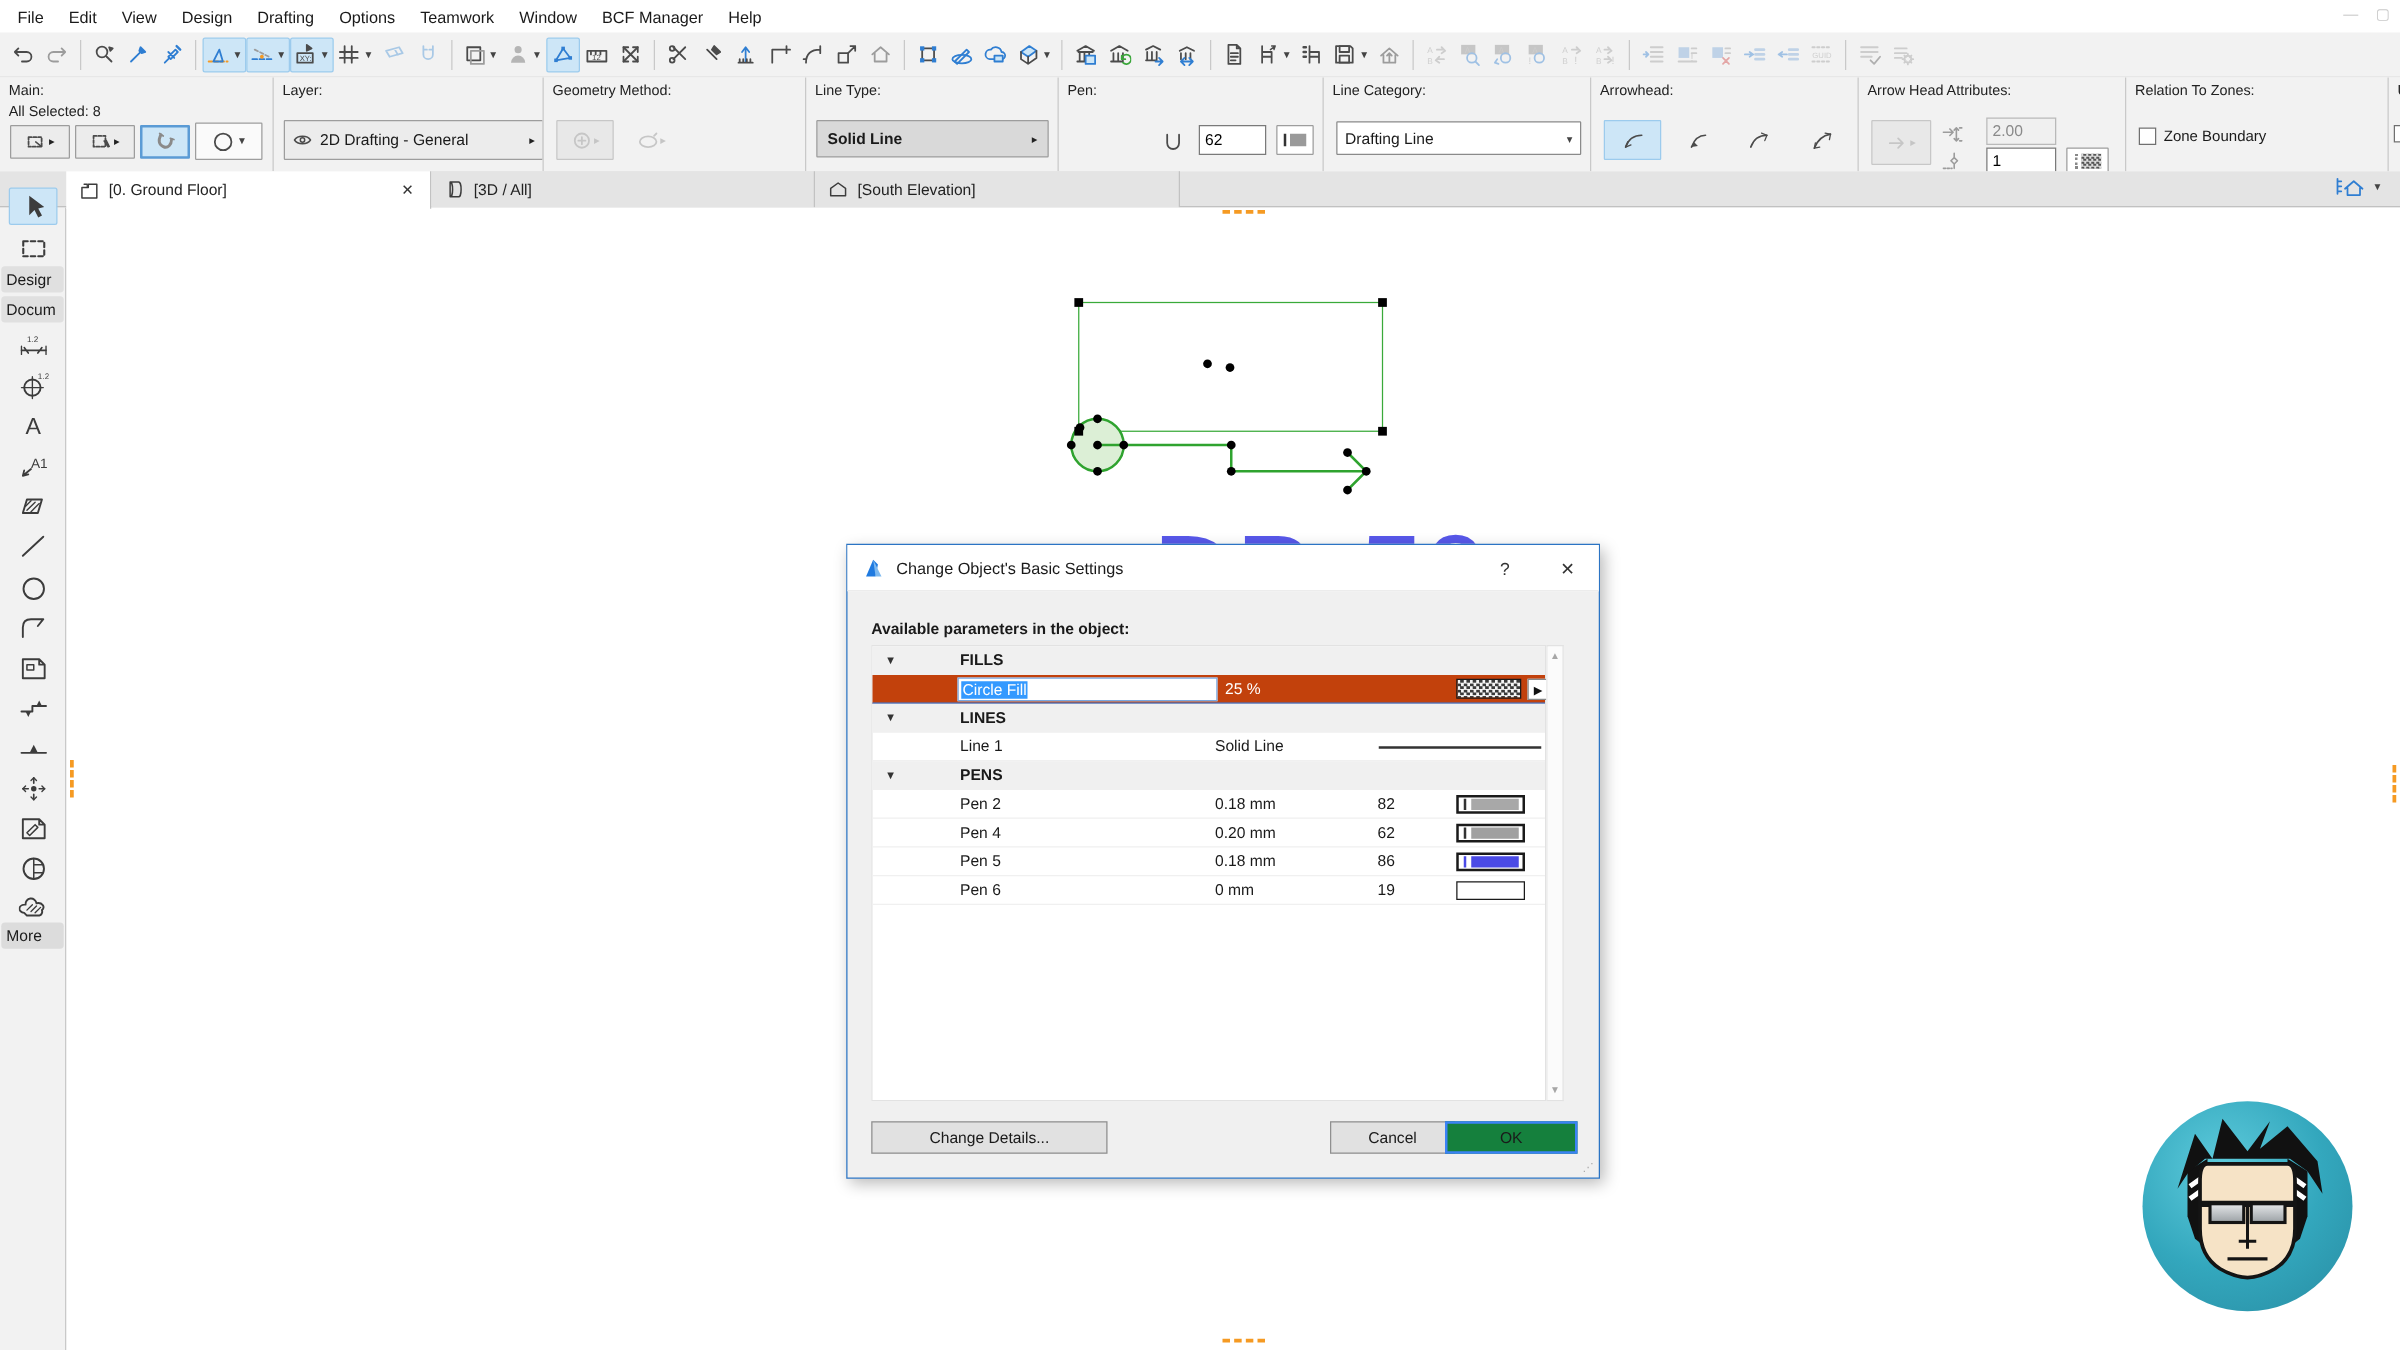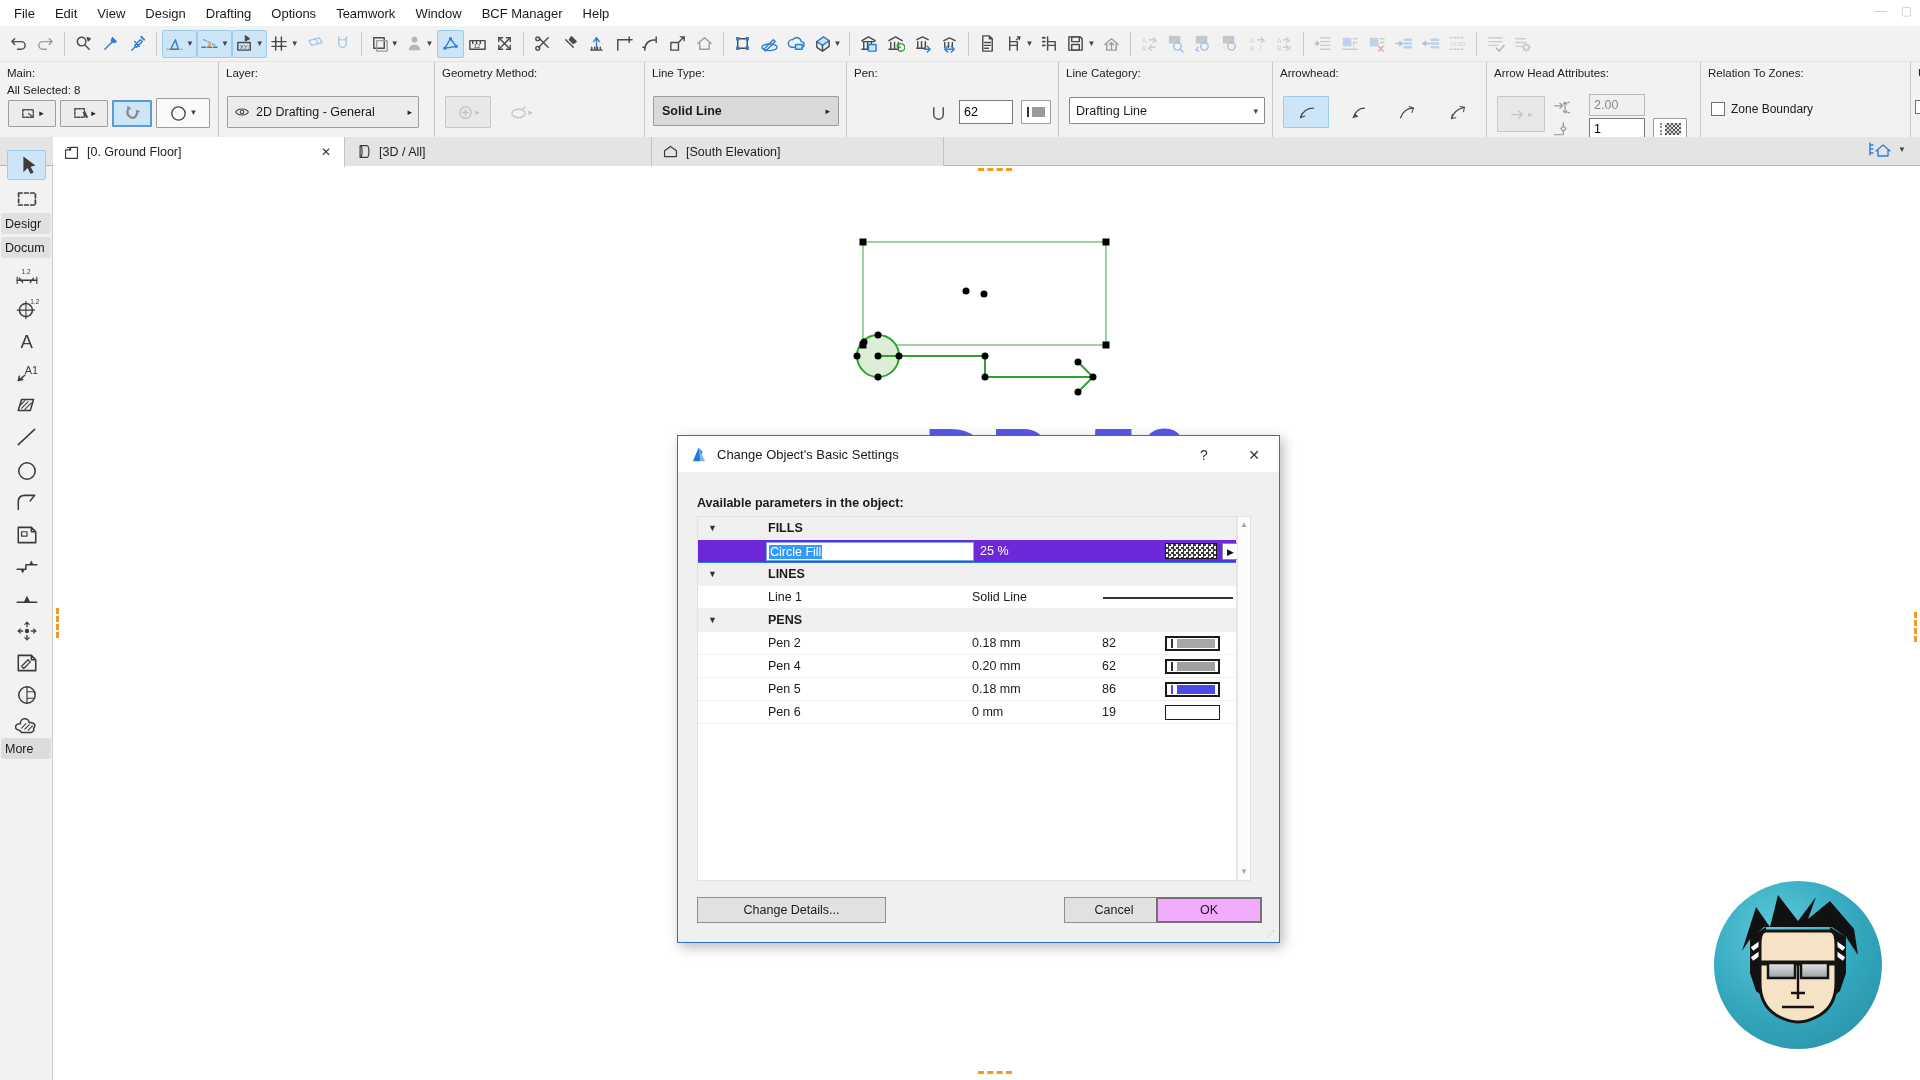--- a/index.html
+++ b/index.html
@@ -61,37 +61,37 @@
 
   
   .dialog{position:absolute;left:677px;top:435px;width:603px;height:508px;background:#f0f0f0;border:1px solid #2b74c4;box-shadow:3px 4px 12px rgba(0,0,0,.28);z-index:10}
   .dlg-title{position:absolute;left:0;top:0;width:100%;height:37px;background:#fff;display:flex;align-items:center;border-bottom:1px solid #ececec}
   .dlg-title .t{font-size:13px;color:#1a1a1a;margin-left:8px}
   .dlg-btn-top{position:absolute;top:8px;width:26px;height:22px;display:flex;align-items:center;justify-content:center;font-size:14px;color:#333}
   .dlg-label{position:absolute;left:19px;top:60px;font-size:12.5px;font-weight:bold;color:#1a1a1a}
   .ptable{position:absolute;left:19px;top:80px;width:540px;height:365px;background:#fff;border:1px solid #e2e2e2}
   .prow{height:23px;display:flex;align-items:center;font-size:12.5px;border-bottom:1px solid #f0f0f0;position:relative}
   .prow.group{background:#f0f0f0;font-weight:bold}
-  .prow.selrow{background:#6d28d9;color:#fff;border-bottom-color:#2f7ce4}
+  .prow.selrow{background:#c2410c;color:#fff;border-bottom-color:#2f7ce4}
   .c-tri{width:44px;padding-left:10px;font-size:9px;color:#333}
   .c-name{width:230px;padding-left:26px}
   .c-val{width:130px}
   .c-num{width:62px}
   .namebox{position:absolute;left:68px;top:2px;width:208px;height:19px;background:#fff;border:1px solid #7aa7e0;display:flex;align-items:center;padding-left:2px}
   .namebox span{background:#3399ff;color:#fff;padding:0 1px;font-size:12.5px}
   .swatch{position:absolute;left:467px;top:4px;width:55px;height:15px;border:2px solid #1a1a1a;background:#fff;display:flex;align-items:center}
   .swatch .tick{width:2px;height:9px;background:#333;margin-left:4px}
   .swatch .blk{height:9px;width:38px;margin-left:4px}
   .checker{position:absolute;left:467px;top:3px;width:52px;height:16px;border:1px solid #1a1a1a;background:repeating-conic-gradient(#3a3a3a 0% 25%,#f5f5f5 0% 50%) 0 0/5px 5px}
   .sw-arrow{position:absolute;left:524px;top:3px;width:17px;height:17px;background:#fff;border:1px solid #888;display:flex;align-items:center;justify-content:center;font-size:9px;color:#111}
   .lineprev{position:absolute;left:405px;top:11px;width:130px;height:2px;background:#333}
   .scrollcol{position:absolute;left:559px;top:80px;width:14px;height:365px;background:#fbfbfb;border:1px solid #e2e2e2;border-left-color:#e8e8e8}
   .scr{position:absolute;left:1px;width:10px;height:12px;color:#a6a6a6;font-size:8px;text-align:center;line-height:12px}
   .dbtn{position:absolute;height:26px;background:#e1e1e1;border:1px solid #8f8f8f;display:flex;align-items:center;justify-content:center;font-size:12.5px;color:#1a1a1a}
-  .dbtn.primary{border:2px solid #737373;background:#f0abfc}
+  .dbtn.primary{border:2px solid #3b82f6;background:#15803d}
   .grip{position:absolute;right:3px;bottom:3px;width:10px;height:10px;color:#a8a8a8;font-size:9px;line-height:10px}
 
   .avatar{position:absolute;left:1712px;top:879px;width:172px;height:172px;z-index:5}
 </style>
 </head>
 <body>
 
 <div class="menubar">
   <span class="menu-item">File</span>
   <span class="menu-item">Edit</span>
@@ -479,21 +479,21 @@
     <div class="ibtn" style="left:156px;top:36px;width:54px;height:30px;background:#fafafa">
         <svg class="ic" viewBox="0 0 20 20">
           <circle cx="10" cy="10" r="7"></circle>
         </svg>
         <span class="car">▼</span>
       </div>
   </div>
 
   <div class="sec" style="left:218px;width:216px">
     <span class="slabel">Layer:</span>
-    <div class="ibtn" style="left:8px;top:34px;width:192px;height:32px;justify-content:flex-end;padding:0 6px">
+    <div class="ibtn" style="left:8px;top:34px;width:208px;height:32px;justify-content:flex-end;padding:0 6px">
       <svg class="ic" viewBox="0 0 20 20" style="width:16px;height:16px">
           <path d="M2,10 C5,5 15,5 18,10 C15,15 5,15 2,10 Z"></path>
           <circle cx="10" cy="10" r="2.2"></circle>
         </svg>
       <span style="font-size:12.5px;margin-left:6px;flex:1;text-align:left">2D Drafting - General</span>
       <span class="tri-r">▸</span>
     </div>
   </div>
 
   <div class="sec" style="left:434px;width:210px">

